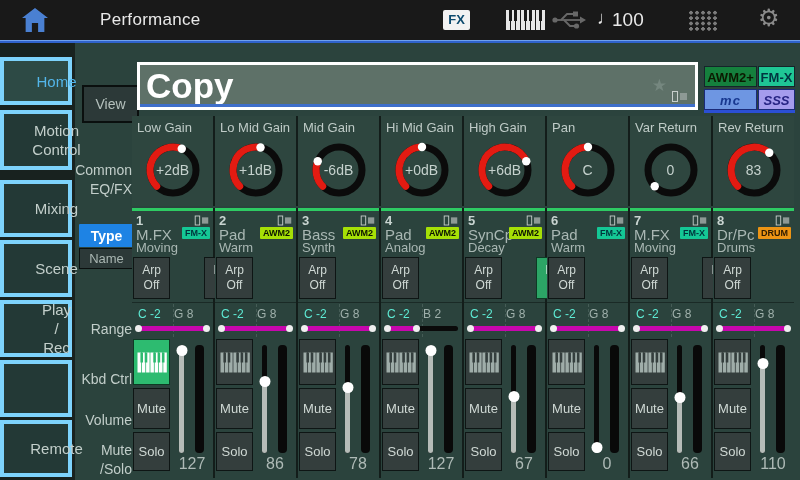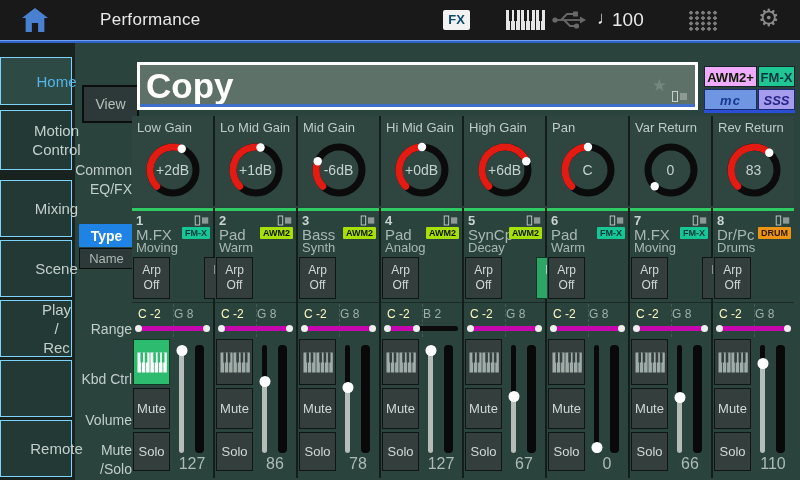--- a/index.html
+++ b/index.html
@@ -18,21 +18,21 @@
   .tb-piano{position:absolute;left:505px;top:9px;}
   .usb-ico{position:absolute;left:551px;top:10px;}
   #tb-note{position:absolute;left:597px;top:8px;font-size:18px;color:#e9e9e9;}
   #tb-tempo{position:absolute;left:612px;top:9px;font-size:19px;color:#e9e9e9;}
   #grid-ico{position:absolute;left:688px;top:10px;width:30px;height:21px;
             background-image:radial-gradient(#7c7c7c 1.7px,rgba(0,0,0,0) 1.9px);
             background-size:6px 5.4px;}
   #gear-ico{position:absolute;left:758px;top:4px;font-size:24px;color:#8b8b8b;}
   
   #sidebar{position:absolute;left:0;top:43px;width:75px;height:437px;background:#18221f;}
-  .side-item{position:absolute;left:0;width:72px;background:#233936;border:1px solid #7dd3fc;
+  .side-item{position:absolute;left:0;width:72px;background:#233936;border:4px solid #7dd3fc;
              box-sizing:border-box;display:flex;align-items:center;justify-content:center;padding-left:41px;}
   .side-label{font-size:15px;color:#c3cfcb;text-align:center;white-space:pre-line;line-height:19px;}
   .side-item.sel{background:#2d4a45;}
   .side-item.sel .side-label{color:#53b6ea;}
   
   #labelcol{position:absolute;left:75px;top:56px;width:57px;height:437px;}
   .llabel{position:absolute;left:0;width:57px;text-align:right;font-size:14px;color:#c2cecA;line-height:19px;}
   #view-btn{position:absolute;left:7px;top:29px;width:53px;height:34px;background:#2c3938;
             border:2px solid #0a0f0e;color:#b4c0bc;font-size:14px;display:flex;align-items:center;justify-content:center;}
   #type-btn{position:absolute;left:4px;top:168px;width:55px;height:23px;background:#1e83e4;color:#fff;
@@ -45,21 +45,21 @@
   #perf-name{position:absolute;left:6px;top:0px;font-size:35px;font-weight:bold;color:#fff;line-height:42px;}
   #nf-star{position:absolute;right:28px;top:10px;font-size:17px;color:#75877f;}
   #nf-bluebar{position:absolute;left:0;bottom:0;width:100%;height:3px;background:#3f6fca;}
   .flag-ico{display:inline-flex;align-items:center;}
   .fr1{display:inline-block;width:4px;height:9px;border:1px solid #c7cfcb;}
   .fr2{display:inline-block;width:7px;height:7px;background:#8d9995;margin-left:2px;}
   #nf-flag{position:absolute;right:8px;bottom:5px;}
   
   .bigbadge{position:absolute;height:21px;font-size:13px;font-weight:bold;text-align:center;line-height:21px;
             box-sizing:border-box;border:1px solid #15252a;}
-  #bdg-awm2{left:704px;top:66px;width:53px;background:#f0abfc;color:#0c1a00;}
+  #bdg-awm2{left:704px;top:66px;width:53px;background:#15803d;color:#0c1a00;}
   #bdg-fmx{left:758px;top:66px;width:37px;background:#1fc795;color:#003540;}
   #bdg-mc{left:704px;top:89px;width:53px;background:#6e96e2;color:#17378f;font-style:italic;letter-spacing:1px;border-color:#1b2a78;}
   #bdg-sss{left:758px;top:89px;width:37px;background:#a59ced;color:#272483;font-style:italic;border-color:#1b2a78;}
   #bdg-bar{position:absolute;left:704px;top:110px;width:91px;height:3px;background:#2b4fd4;}
   
   #knob-row{position:absolute;left:132px;top:116px;width:662px;height:90px;background:#131d1a;
             display:grid;grid-template-columns:repeat(8,1fr);gap:2px;}
   .knob-cell{position:relative;background:#2e463f;}
   .knob-label{position:absolute;left:5px;top:4px;font-size:13px;color:#bfcbc7;}
   .knob{position:absolute;left:50%;top:24px;transform:translateX(-50%);width:60px;height:60px;}
@@ -79,21 +79,21 @@
   .b-fmx{background:#14c795;color:#00343c;}
   .b-awm2{background:#a6e006;color:#0c1400;}
   .b-drum{background:#ed9414;color:#2d1a00;}
   .pbtn{position:absolute;background:#343e3d;border:1px solid #0e1514;box-sizing:border-box;
         display:flex;flex-direction:column;align-items:center;justify-content:center;
         font-size:12px;line-height:15px;color:#cfd8d4;}
   .arp-btn{left:1px;top:49px;width:37px;height:42px;}
   .ms-btn{left:40px;top:49px;width:37px;height:42px;margin-left:32px;}
   .ms-btn.on{background:#2ca566;color:#fff;border-color:#0e3a24;}
   .range{position:absolute;left:0;top:94px;width:100%;height:36px;border-top:1px solid #1a2a26;}
-  .range-lo{position:absolute;left:6px;top:4px;font-size:12px;color:#fef9c3;}
+  .range-lo{position:absolute;left:6px;top:4px;font-size:12px;color:#5eead4;}
   .range-hi{position:absolute;left:52%;top:4px;font-size:12px;color:#9fb0ab;}
   .range-dash{position:absolute;left:50%;top:1px;height:33px;border-left:1px dashed #5b726b;opacity:.55;}
   .range-bar{position:absolute;left:4px;right:4px;top:23px;height:5px;background:#0a0a0a;border-radius:3px;}
   .range-fill{position:absolute;left:0;top:0;height:5px;background:#c607ad;border-radius:3px;}
   .rdot{position:absolute;top:-1px;width:7px;height:7px;border-radius:50%;background:#efefef;}
   .rdot-a{left:-1px;}
   .kbd-btn{left:1px;top:131px;width:37px;height:46px;padding-top:12px;justify-content:flex-start;}
   .kbd-btn .wk{fill:#9fada9;}
   .kbd-btn .bk{fill:#343e3d;}
   .kbd-btn.on{background:#2dbb70;border-color:#0e3a24;}

